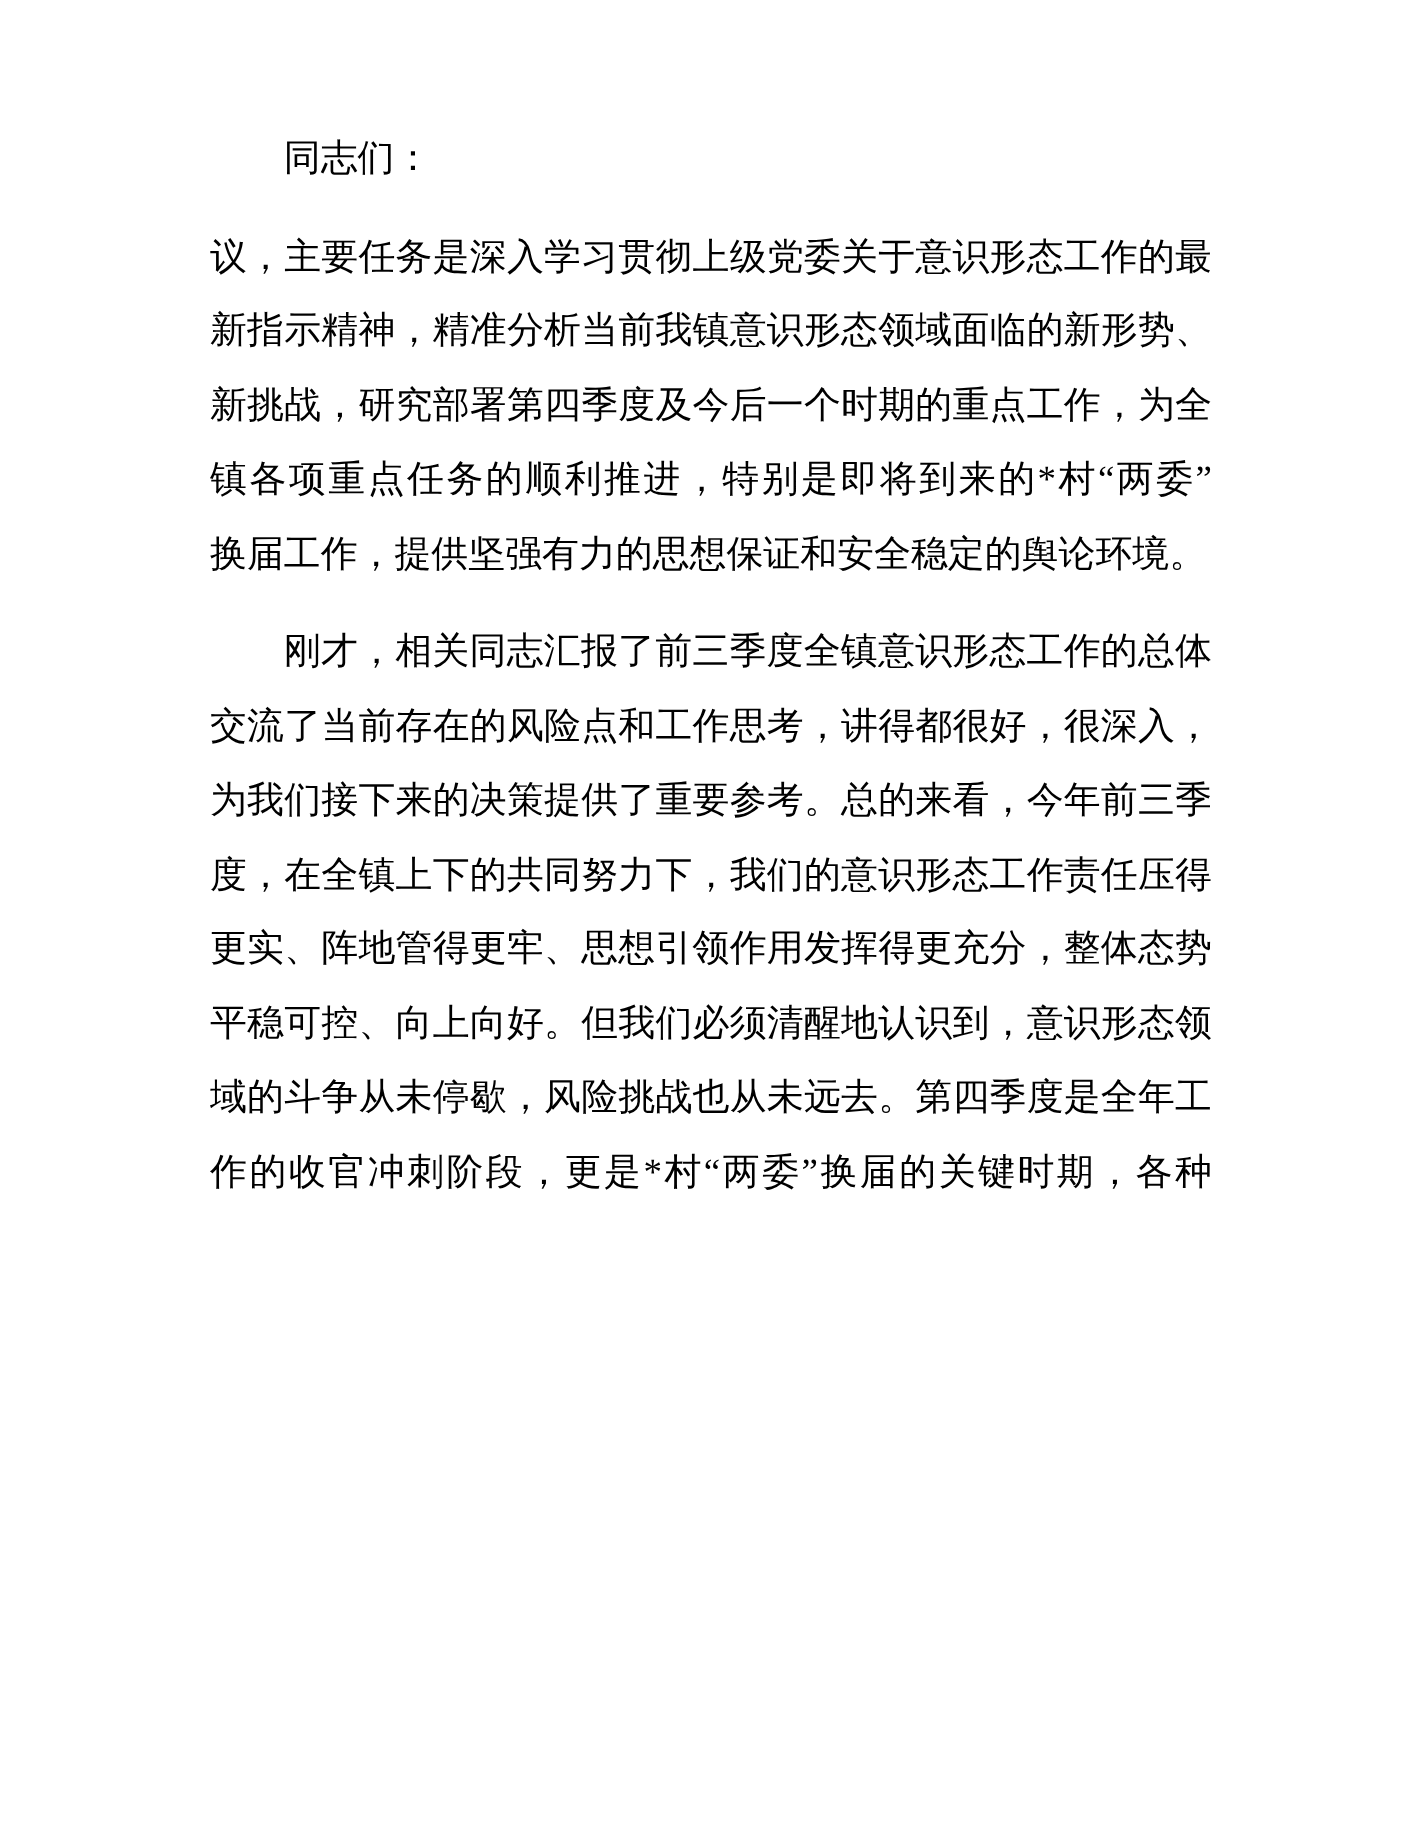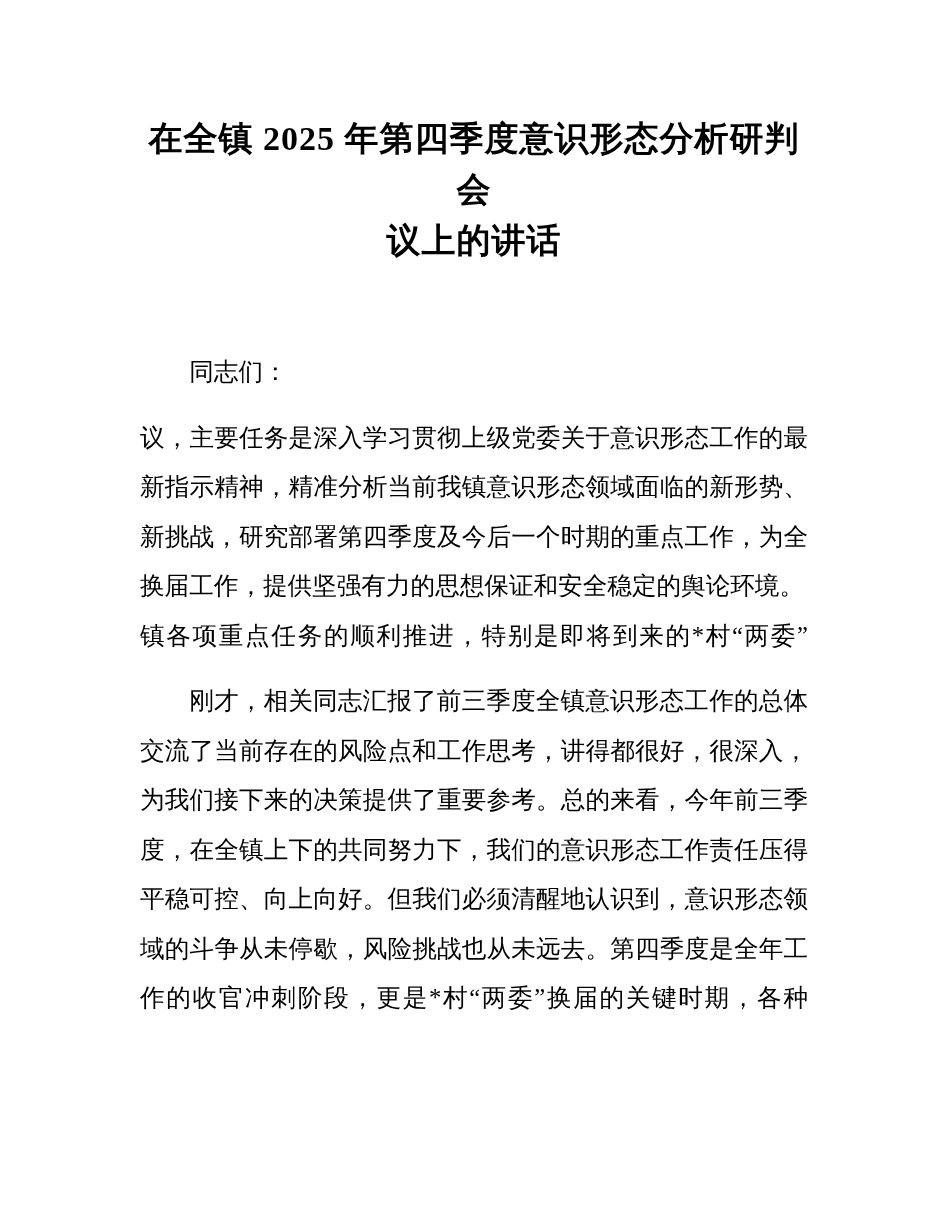--- a/index.html
+++ b/index.html
@@ -58,44 +58,41 @@
     .line.last {
       text-align-last: left;
     }
   </style>
 </head>
 <body>
 
 <div class="page">
   <div class="content">
 
-    <h1 class="doc-title">
-      <span class="t-line">在全镇 2025 年第四季度意识形态分析研判会</span>
-      <span class="t-line">议上的讲话</span>
-    </h1>
 
     <div class="body-text">
 
       <div class="salutation">
         <div class="line first last">同志们：</div>
       </div>
 
       <div class="para">
         <div class="line">议，主要任务是深入学习贯彻上级党委关于意识形态工作的最</div>
         <div class="line">新指示精神，精准分析当前我镇意识形态领域面临的新形势、</div>
         <div class="line">新挑战，研究部署第四季度及今后一个时期的重点工作，为全</div>
+        <div class="line">镇各项重点任务的顺利推进，特别是即将到来的*村“两委”</div>
         <div class="line last">换届工作，提供坚强有力的思想保证和安全稳定的舆论环境。</div>
-        <div class="line">镇各项重点任务的顺利推进，特别是即将到来的*村“两委”</div>
       </div>
 
       <div class="para">
         <div class="line first">刚才，相关同志汇报了前三季度全镇意识形态工作的总体</div>
         <div class="line">交流了当前存在的风险点和工作思考，讲得都很好，很深入，</div>
         <div class="line">为我们接下来的决策提供了重要参考。总的来看，今年前三季</div>
         <div class="line">度，在全镇上下的共同努力下，我们的意识形态工作责任压得</div>
+        <div class="line">更实、阵地管得更牢、思想引领作用发挥得更充分，整体态势</div>
         <div class="line">平稳可控、向上向好。但我们必须清醒地认识到，意识形态领</div>
         <div class="line">域的斗争从未停歇，风险挑战也从未远去。第四季度是全年工</div>
         <div class="line">作的收官冲刺阶段，更是*村“两委”换届的关键时期，各种</div>
       </div>
 
     </div>
   </div>
 </div>
 
 </body></html>

